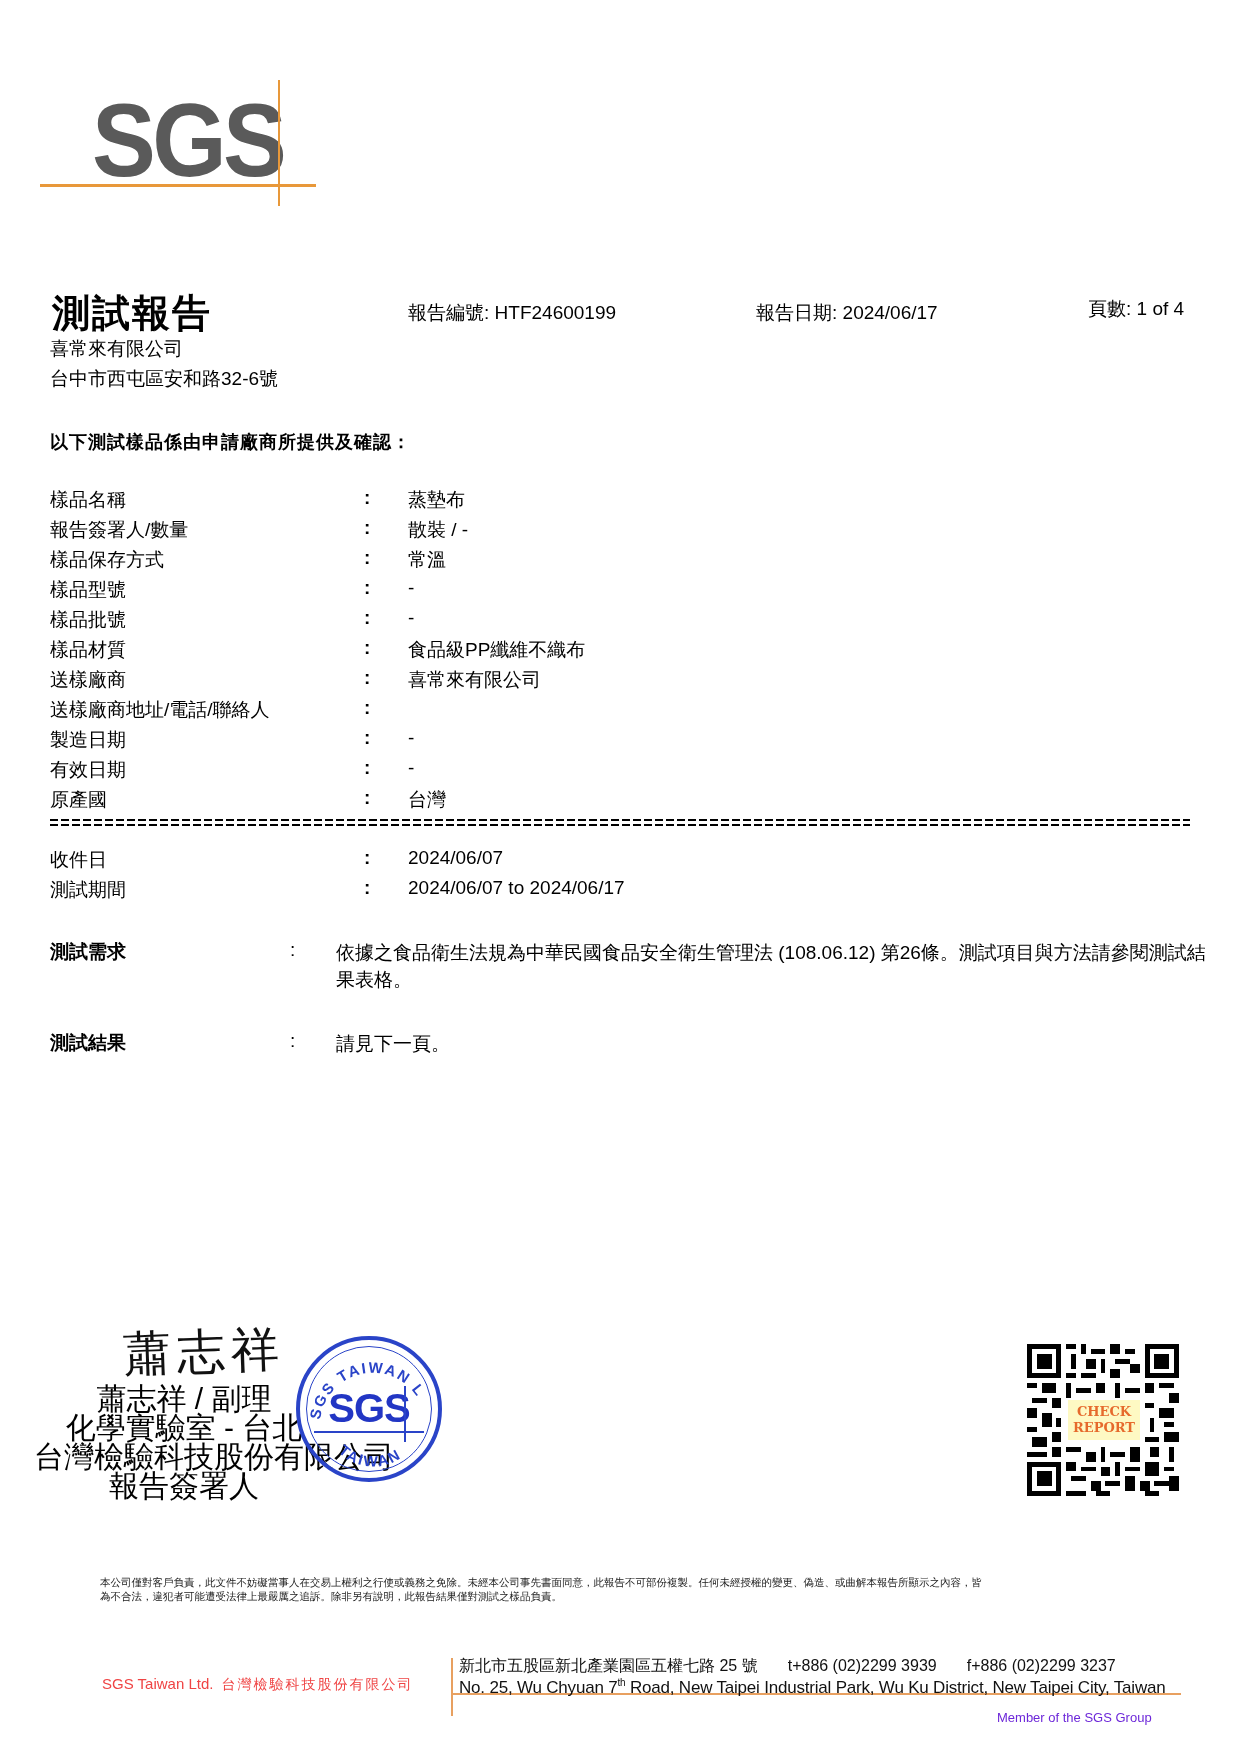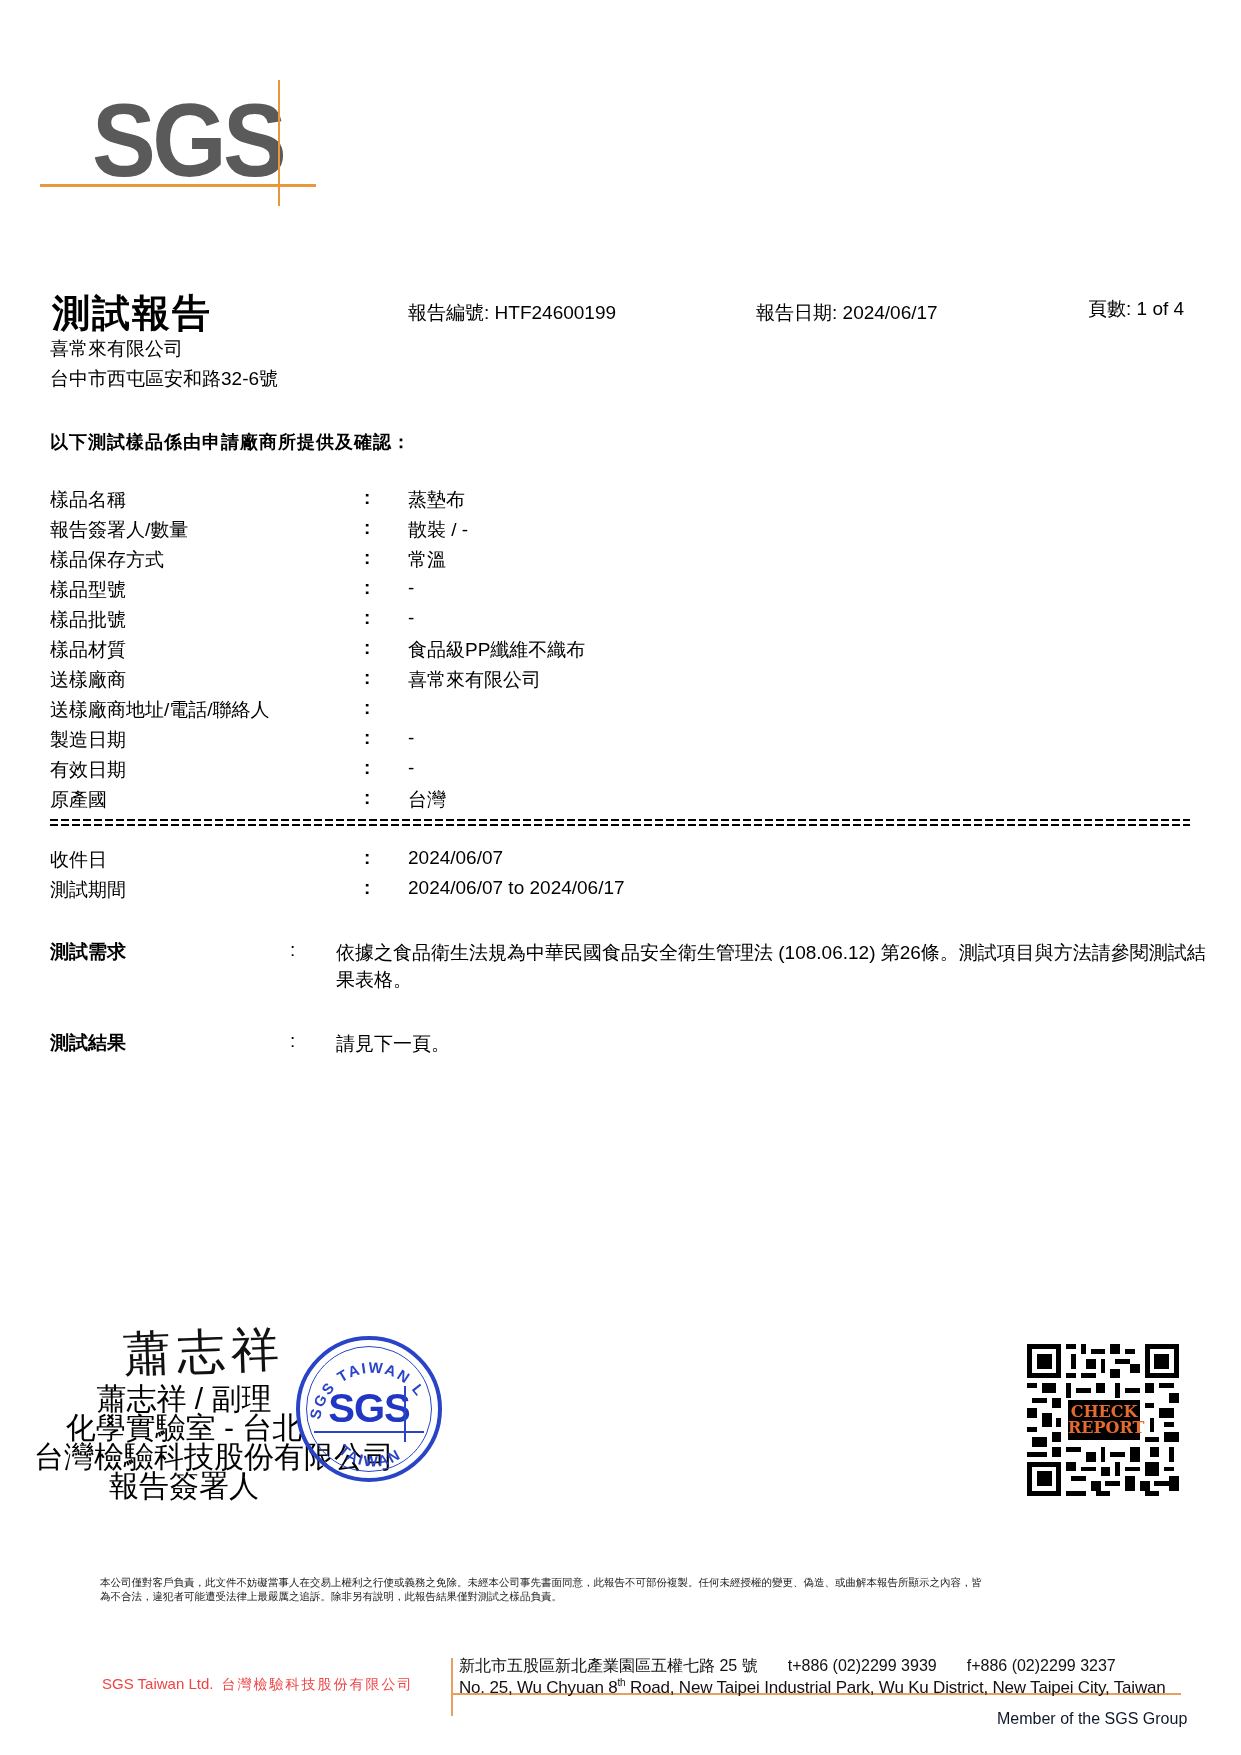--- a/index.html
+++ b/index.html
@@ -65,36 +65,36 @@
     position: absolute; left: 0; right: 0; top: 46px; text-align: center;
     font-size: 40px; font-weight: bold; letter-spacing: -1px; color: #2236c4;
   }
   .stamp-hline { position: absolute; left: 14px; right: 14px; top: 91px; height: 1.5px; background: #2a44c8; }
   .stamp-vline { position: absolute; left: 104px; top: 46px; width: 1.5px; height: 56px; background: #2a44c8; }
   .stamp svg { position: absolute; left: 0; top: 0; }
 
   
   .qr { left: 1026px; top: 1344px; width: 154px; height: 152px; }
   .qr-badge {
-    position: absolute; left: 42px; top: 56px; width: 72px; height: 40px; background: #000000;
-    text-align: center; font-family: "DejaVu Serif", serif; font-weight: bold; font-size: 16px;
+    position: absolute; left: 42px; top: 56px; width: 72px; height: 40px; background: #fef9c3;
+    text-align: center; font-family: "DejaVu Serif", serif; font-weight: bold; font-size: 13px;
     color: #e66a2c; line-height: 16px; padding-top: 4px; box-sizing: border-box;
   }
 
   
   .legal { left: 100px; top: 1575px; width: 1080px; font-size: 10.5px; line-height: 14px; color: #222; }
   .legal a { color: #d9782c; text-decoration: underline; }
   .footer-company { left: 102px; top: 1675px; font-size: 15px; color: #ef4444; }
   .footer-company .cn { font-family: "DejaVu Serif", serif; font-size: 14px; letter-spacing: 2px; margin-left: 8px; }
   .footer-vline { left: 451px; top: 1658px; width: 2px; height: 58px; background: #e8a060; }
   .footer-hline { left: 451px; top: 1693px; width: 730px; height: 2px; background: #e8a060; }
   .footer-addr-cn { left: 459px; top: 1656px; font-size: 16px; color: #111; }
   .footer-addr-en { left: 459px; top: 1677px; font-size: 17px; color: #111; letter-spacing: -0.2px; }
   .footer-addr-cn span.gap { display: inline-block; width: 30px; }
-  .member { left: 997px; top: 1710px; font-size: 16px; color: #0f172a; }
+  .member { left: 997px; top: 1710px; font-size: 13px; color: #6d28d9; }
 </style>
 </head>
 <body>
 
 <div class="abs logo-text">SGS</div>
 <div class="abs logo-hline"></div>
 <div class="abs logo-vline"></div>
 
 <div class="abs title">測試報告</div>
 <div class="abs hdr" style="left:408px;">
@@ -309,15 +309,15 @@
 
 <div class="abs footer-company">
   <span>SGS Taiwan Ltd.</span><span class="cn">台灣檢驗科技股份有限公司</span>
 </div>
 <div class="abs footer-vline"></div>
 <div class="abs footer-hline"></div>
 <div class="abs footer-addr-cn">
   <span>新北市五股區新北產業園區五權七路 25  號</span><span class="gap"></span><span>t+886 (02)2299 3939</span><span class="gap"></span><span>f+886 (02)2299 3237</span>
 </div>
 <div class="abs footer-addr-en">
-  <span>No. 25, Wu Chyuan 8</span><sup style="font-size:10px;">th</sup><span> Road, New Taipei Industrial Park, Wu Ku District, New Taipei City, Taiwan</span>
+  <span>No. 25, Wu Chyuan 7</span><sup style="font-size:10px;">th</sup><span> Road, New Taipei Industrial Park, Wu Ku District, New Taipei City, Taiwan</span>
 </div>
 <div class="abs member">Member of the SGS Group</div>
 
 </body></html>

